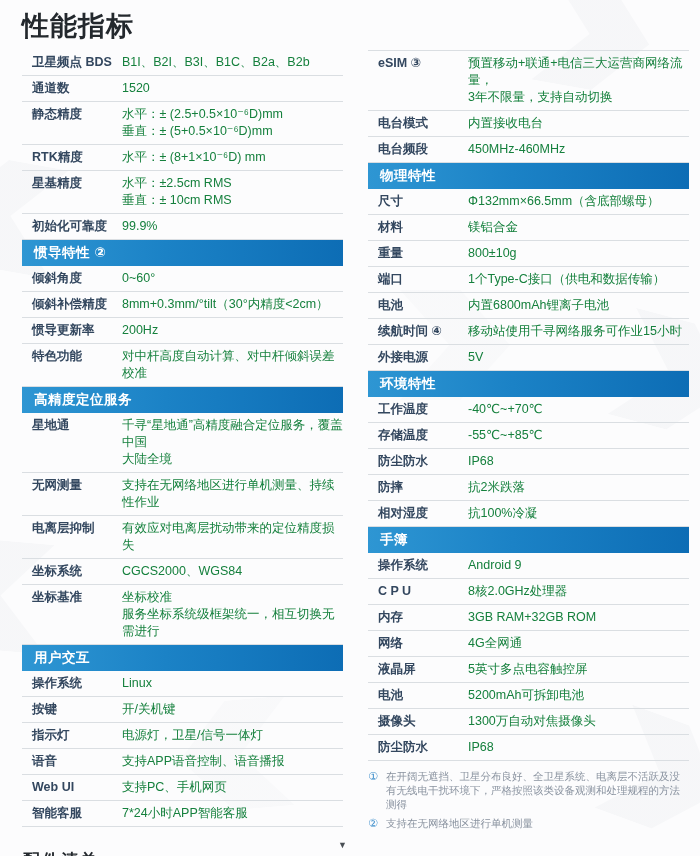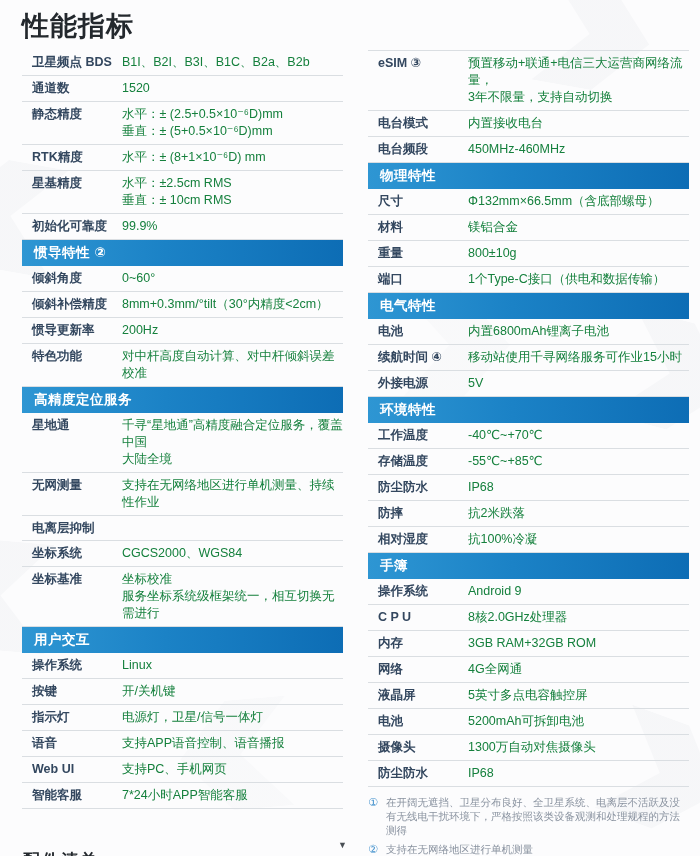--- a/index.html
+++ b/index.html
@@ -152,20 +152,23 @@
           </div>
         </div>
         <div class="row">
           <div class="label">无网测量</div>
           <div class="value">
             <div class="vline">支持在无网络地区进行单机测量、持续性作业</div>
           </div>
         </div>
         <div class="row">
           <div class="label">电离层抑制</div>
+          <div class="value">
+            <div class="vline">有效应对电离层扰动带来的定位精度损失</div>
+          </div>
         </div>
         <div class="row">
           <div class="label">坐标系统</div>
           <div class="value">
             <div class="vline">CGCS2000、WGS84</div>
           </div>
         </div>
         <div class="row">
           <div class="label">坐标基准</div>
           <div class="value">
@@ -253,23 +256,20 @@
           <div class="value">
             <div class="vline">800±10g</div>
           </div>
         </div>
         <div class="row">
           <div class="label">端口</div>
           <div class="value">
             <div class="vline">1个Type-C接口（供电和数据传输）</div>
           </div>
         </div>
-        <div class="sec-bar">
-          <span>电气特性</span>
-        </div>
         <div class="row">
           <div class="label">电池</div>
           <div class="value">
             <div class="vline">内置6800mAh锂离子电池</div>
           </div>
         </div>
         <div class="row">
           <div class="label">续航时间 ④</div>
           <div class="value">
             <div class="vline">移动站使用千寻网络服务可作业15小时</div>

